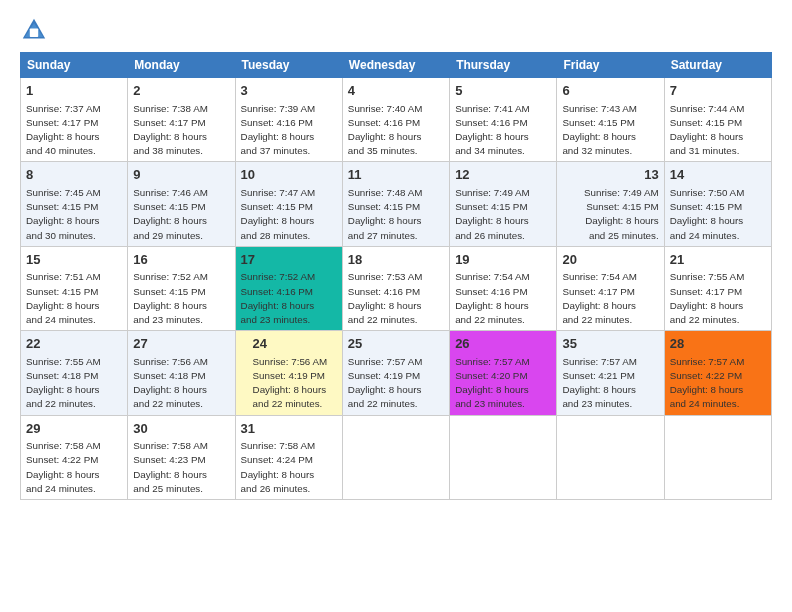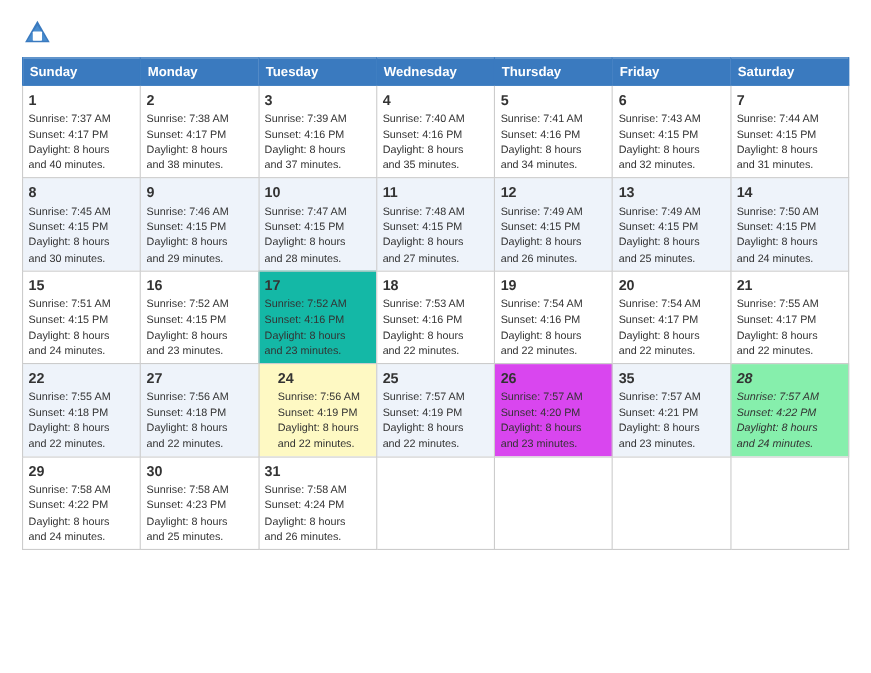--- a/index.html
+++ b/index.html
@@ -140,40 +140,40 @@
           <td style="background: rgb(255, 255, 255);"><span class="day-num">5</span><span class="day-info">Sunrise: 7:41 AM<br>Sunset: 4:16 PM<br>Daylight: 8 hours<br>and 34 minutes.</span></td>
           <td style="background: rgb(255, 255, 255);"><span class="day-num">6</span><span class="day-info">Sunrise: 7:43 AM<br>Sunset: 4:15 PM<br>Daylight: 8 hours<br>and 32 minutes.</span></td>
           <td style="background: rgb(255, 255, 255);"><span class="day-num">7</span><span class="day-info">Sunrise: 7:44 AM<br>Sunset: 4:15 PM<br>Daylight: 8 hours<br>and 31 minutes.</span></td>
         </tr>
         <tr>
           <td style="background: rgb(238, 243, 250);"><span class="day-num">8</span><span class="day-info">Sunrise: 7:45 AM<br>Sunset: 4:15 PM<br>Daylight: 8 hours<br>and 30 minutes.</span></td>
           <td style="background: rgb(238, 243, 250);"><span class="day-num">9</span><span class="day-info">Sunrise: 7:46 AM<br>Sunset: 4:15 PM<br>Daylight: 8 hours<br>and 29 minutes.</span></td>
           <td style="background: rgb(238, 243, 250);"><span class="day-num">10</span><span class="day-info">Sunrise: 7:47 AM<br>Sunset: 4:15 PM<br>Daylight: 8 hours<br>and 28 minutes.</span></td>
           <td style="background: rgb(238, 243, 250);"><span class="day-num">11</span><span class="day-info">Sunrise: 7:48 AM<br>Sunset: 4:15 PM<br>Daylight: 8 hours<br>and 27 minutes.</span></td>
           <td style="background: rgb(238, 243, 250); margin-left: 40px;"><span class="day-num">12</span><span class="day-info">Sunrise: 7:49 AM<br>Sunset: 4:15 PM<br>Daylight: 8 hours<br>and 26 minutes.</span></td>
-          <td style="background: rgb(238, 243, 250);"><span class="day-num">13</span><span class="day-info">Sunrise: 7:49 AM<br>Sunset: 4:15 PM<br>Daylight: 8 hours<br>and 25 minutes.</span></td>
+          <td style="background: rgb(238, 243, 250); text-align: right;"><span class="day-num">13</span><span class="day-info">Sunrise: 7:49 AM<br>Sunset: 4:15 PM<br>Daylight: 8 hours<br>and 25 minutes.</span></td>
           <td style="background: rgb(238, 243, 250);"><span class="day-num">14</span><span class="day-info">Sunrise: 7:50 AM<br>Sunset: 4:15 PM<br>Daylight: 8 hours<br>and 24 minutes.</span></td>
         </tr>
         <tr>
           <td style="background: rgb(255, 255, 255);"><span class="day-num">15</span><span class="day-info">Sunrise: 7:51 AM<br>Sunset: 4:15 PM<br>Daylight: 8 hours<br>and 24 minutes.</span></td>
           <td style="background: rgb(255, 255, 255);"><span class="day-num">16</span><span class="day-info">Sunrise: 7:52 AM<br>Sunset: 4:15 PM<br>Daylight: 8 hours<br>and 23 minutes.</span></td>
           <td style="background: #14b8a6;"><span class="day-num">17</span><span class="day-info">Sunrise: 7:52 AM<br>Sunset: 4:16 PM<br>Daylight: 8 hours<br>and 23 minutes.</span></td>
           <td style="background: rgb(255, 255, 255);"><span class="day-num">18</span><span class="day-info">Sunrise: 7:53 AM<br>Sunset: 4:16 PM<br>Daylight: 8 hours<br>and 22 minutes.</span></td>
           <td style="background: rgb(255, 255, 255); margin-top: 27px;"><span class="day-num">19</span><span class="day-info">Sunrise: 7:54 AM<br>Sunset: 4:16 PM<br>Daylight: 8 hours<br>and 22 minutes.</span></td>
           <td style="background: rgb(255, 255, 255);"><span class="day-num">20</span><span class="day-info">Sunrise: 7:54 AM<br>Sunset: 4:17 PM<br>Daylight: 8 hours<br>and 22 minutes.</span></td>
           <td style="background: rgb(255, 255, 255); margin-top: 44px;"><span class="day-num">21</span><span class="day-info">Sunrise: 7:55 AM<br>Sunset: 4:17 PM<br>Daylight: 8 hours<br>and 22 minutes.</span></td>
         </tr>
         <tr>
           <td style="background: rgb(238, 243, 250);"><span class="day-num">22</span><span class="day-info">Sunrise: 7:55 AM<br>Sunset: 4:18 PM<br>Daylight: 8 hours<br>and 22 minutes.</span></td>
           <td style="background: rgb(238, 243, 250);"><span class="day-num">27</span><span class="day-info">Sunrise: 7:56 AM<br>Sunset: 4:18 PM<br>Daylight: 8 hours<br>and 22 minutes.</span></td>
           <td style="background: #fef9c3; padding-left: 17px;"><span class="day-num">24</span><span class="day-info">Sunrise: 7:56 AM<br>Sunset: 4:19 PM<br>Daylight: 8 hours<br>and 22 minutes.</span></td>
           <td style="background: rgb(238, 243, 250);"><span class="day-num">25</span><span class="day-info">Sunrise: 7:57 AM<br>Sunset: 4:19 PM<br>Daylight: 8 hours<br>and 22 minutes.</span></td>
           <td style="background: #d946ef;"><span class="day-num">26</span><span class="day-info">Sunrise: 7:57 AM<br>Sunset: 4:20 PM<br>Daylight: 8 hours<br>and 23 minutes.</span></td>
           <td style="background: rgb(238, 243, 250);"><span class="day-num">35</span><span class="day-info">Sunrise: 7:57 AM<br>Sunset: 4:21 PM<br>Daylight: 8 hours<br>and 23 minutes.</span></td>
-          <td style="background: #86efac; font-style: italic;"><span class="day-num">28</span><span class="day-info">Sunrise: 7:57 AM<br>Sunset: 4:22 PM<br>Daylight: 8 hours<br>and 24 minutes.</span></td>
+          <td style="background: #f97316;"><span class="day-num">28</span><span class="day-info">Sunrise: 7:57 AM<br>Sunset: 4:22 PM<br>Daylight: 8 hours<br>and 24 minutes.</span></td>
         </tr>
         <tr>
           <td style="background: rgb(255, 255, 255);"><span class="day-num">29</span><span class="day-info">Sunrise: 7:58 AM<br>Sunset: 4:22 PM<br>Daylight: 8 hours<br>and 24 minutes.</span></td>
           <td style="background: rgb(255, 255, 255);"><span class="day-num">30</span><span class="day-info">Sunrise: 7:58 AM<br>Sunset: 4:23 PM<br>Daylight: 8 hours<br>and 25 minutes.</span></td>
           <td style="background: rgb(255, 255, 255);"><span class="day-num">31</span><span class="day-info">Sunrise: 7:58 AM<br>Sunset: 4:24 PM<br>Daylight: 8 hours<br>and 26 minutes.</span></td>
           <td class="empty-cell"></td>
           <td class="empty-cell"></td>
           <td class="empty-cell"></td>
           <td class="empty-cell"></td>
         </tr>

